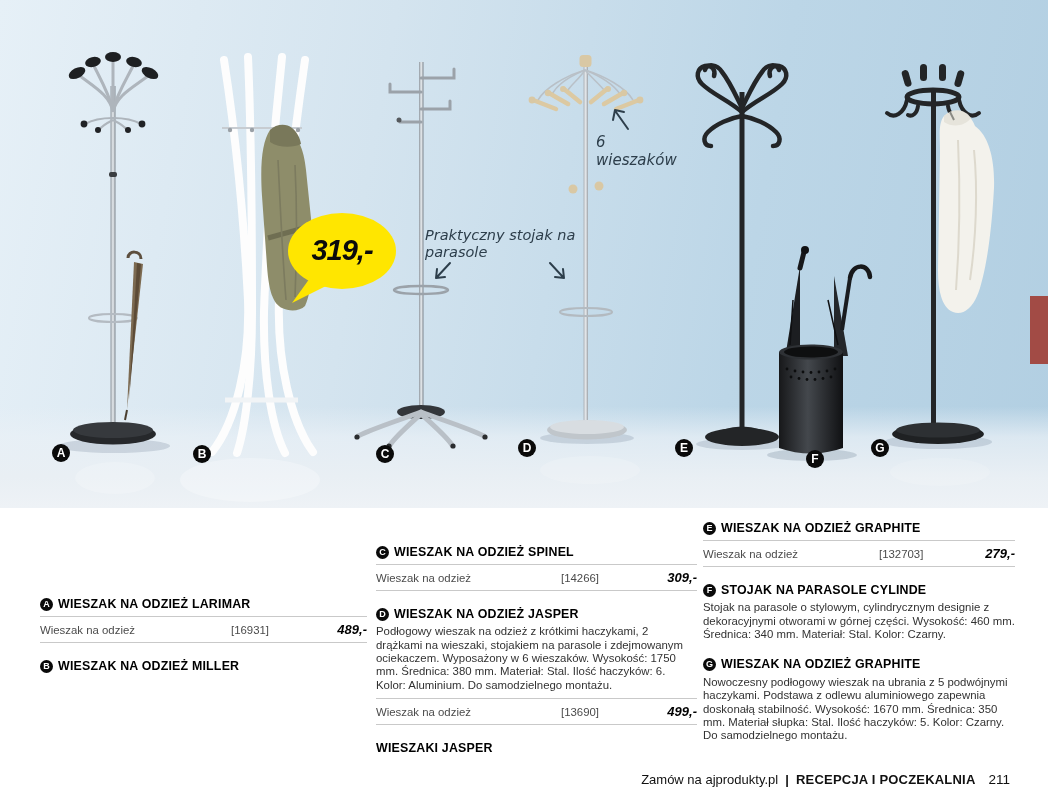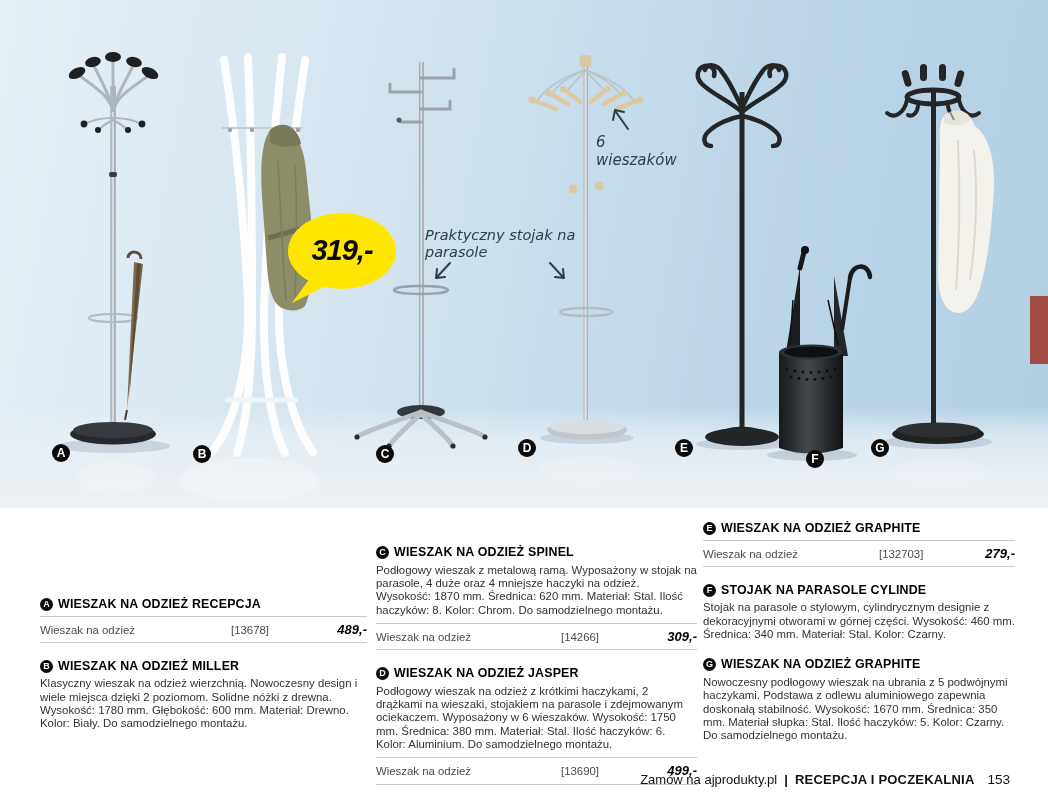--- a/index.html
+++ b/index.html
@@ -309,45 +309,43 @@
     <div class="plabel" style="left:806px;top:450px;">F</div>
     <div class="plabel" style="left:871px;top:439px;">G</div>
   </div>
 
   <div class="side-tab"></div>
 
   <div class="col col1">
     <div class="entry">
       <div class="entry-title">
         <span class="lbadge">A</span>
-        <span>WIESZAK NA ODZIEŻ RECEPCJA</span>
+        <span>WIESZAK NA ODZIEŻ LARIMAR</span>
       </div>
       <div class="price-row">
         <span class="pr-name">Wieszak na odzież</span>
-        <span class="pr-code">[13678]</span>
+        <span class="pr-code">[16931]</span>
         <span class="pr-price">489,-</span>
       </div>
     </div>
     <div class="entry">
       <div class="entry-title">
         <span class="lbadge">B</span>
         <span>WIESZAK NA ODZIEŻ MILLER</span>
       </div>
-      <p class="entry-desc">Klasyczny wieszak na odzież wierzchnią. Nowoczesny design i wiele miejsca dzięki 2 poziomom. Solidne nóżki z drewna. Wysokość: 1780 mm. Głębokość: 600 mm. Materiał: Drewno. Kolor: Biały. Do samodzielnego montażu.</p>
 
     </div>
   </div>
 
   <div class="col col2">
     <div class="entry">
       <div class="entry-title">
         <span class="lbadge">C</span>
         <span>WIESZAK NA ODZIEŻ SPINEL</span>
       </div>
-      <p class="entry-desc">Podłogowy wieszak z metalową ramą. Wyposażony w stojak na parasole, 4 duże oraz 4 mniejsze haczyki na odzież. Wysokość: 1870 mm. Średnica: 620 mm. Materiał: Stal. Ilość haczyków: 8. Kolor: Chrom. Do samodzielnego montażu.</p>
       <div class="price-row">
         <span class="pr-name">Wieszak na odzież</span>
         <span class="pr-code">[14266]</span>
         <span class="pr-price">309,-</span>
       </div>
     </div>
     <div class="entry">
       <div class="entry-title">
         <span class="lbadge">D</span>
         <span>WIESZAK NA ODZIEŻ JASPER</span>
@@ -393,16 +391,16 @@
       </div>
       <p class="entry-desc">Nowoczesny podłogowy wieszak na ubrania z 5 podwójnymi haczykami. Podstawa z odlewu aluminiowego zapewnia doskonałą stabilność. Wysokość: 1670 mm. Średnica: 350 mm. Materiał słupka: Stal. Ilość haczyków: 5. Kolor: Czarny. Do samodzielnego montażu.</p>
 
     </div>
   </div>
 
   <div class="footer">
     <span>Zamów na ajprodukty.pl</span>
     <span class="sect">|</span>
     <span class="sect">RECEPCJA I POCZEKALNIA</span>
-    <span class="pageno">153</span>
+    <span class="pageno">211</span>
   </div>
 
 </div>
 
 </body></html>

